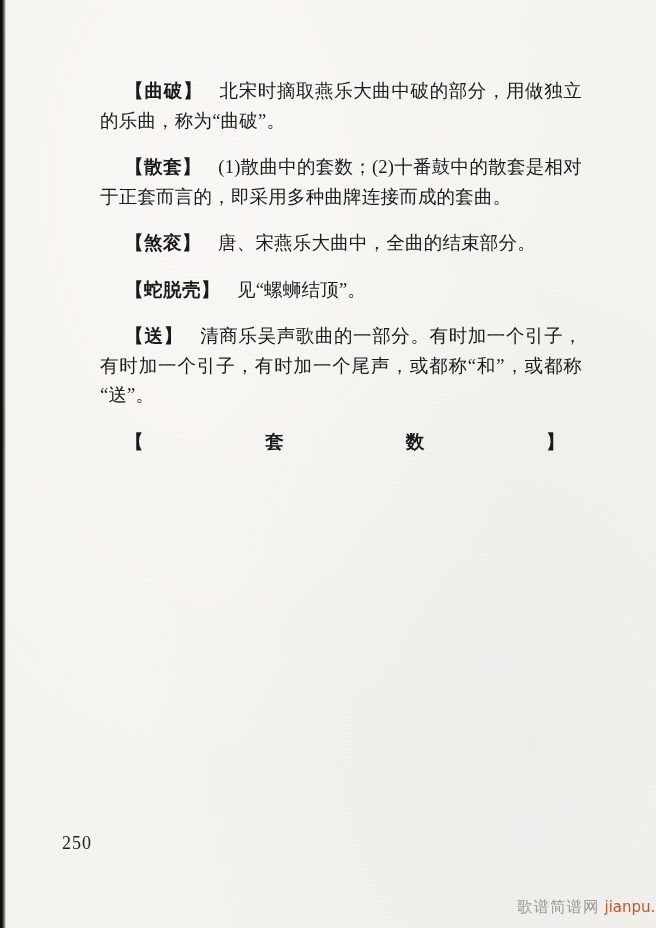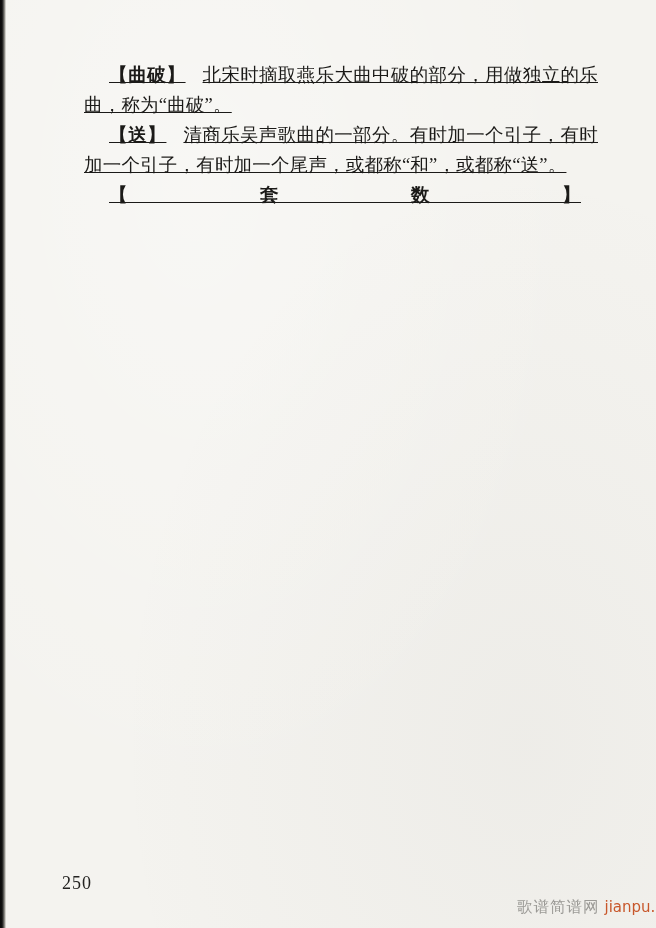--- a/index.html
+++ b/index.html
@@ -16,30 +16,30 @@
     position:absolute;left:0;top:0;bottom:0;width:6px;
     background:linear-gradient(to right,#0a0a0a 0,#111 2px,#3a3a38 3px,#a9a7a0 5px,rgba(0,0,0,0) 6px);
   }
   .text-column{
     position:absolute;left:84px;top:60px;width:514px;height:782px;
     overflow:hidden;
     font-size:18.5px;line-height:29.5px;
     text-align:justify;
     letter-spacing:.2px;
   }
-  .entry{margin:0;text-indent:25px;text-decoration:underline;}
+  .entry{margin:16px;text-indent:25px;}
   .entry:last-child{text-align-last:justify;}
   .term{
     font-family:"DejaVu Sans","Liberation Sans",sans-serif;
     font-weight:700;
     margin-right:17px;
     letter-spacing:.5px;
   }
   .page-number{
-    position:absolute;left:62px;top:873px;
+    position:absolute;left:62px;top:833px;
     font-size:18px;letter-spacing:1px;color:#232220;
   }
   .watermark{
     position:absolute;left:503px;top:897px;white-space:nowrap;
     font-size:15.5px;line-height:20px;
   }
   .watermark .site-name{color:#9b9a96;letter-spacing:1px;margin-left:14px;}
   .watermark .site-url{
     color:#c8572b;margin-left:5px;
     font-family:"DejaVu Sans","Liberation Sans",sans-serif;
@@ -49,24 +49,27 @@
 </head>
 <body>
 
 <div class="binding-edge"></div>
 
 <div class="text-column" id="entries">
   <p class="entry"><span class="term">【曲破】</span><span class="def">北宋时摘取燕乐大曲中破的部分，用做独立的乐曲，称为“曲破”。</span></p>
 
 
 
+  <p class="entry"><span class="term">【散套】</span><span class="def">(1)散曲中的套数；(2)十番鼓中的散套是相对于正套而言的，即采用多种曲牌连接而成的套曲。</span></p>
 
 
+  <p class="entry"><span class="term">【煞衮】</span><span class="def">唐、宋燕乐大曲中，全曲的结束部分。</span></p>
 
 
+  <p class="entry"><span class="term">【蛇脱壳】</span><span class="def">见“螺蛳结顶”。</span></p>
 
   <p class="entry"><span class="term">【送】</span><span class="def">清商乐吴声歌曲的一部分。有时加一个引子，有时加一个引子，有时加一个尾声，或都称“和”，或都称“送”。</span></p>
 
 
   <p class="entry"><span class="term">【套数】</span></p>
 </div>
 
 <div class="page-number">250</div>
 
 <div class="watermark"><span class="site-name">歌谱简谱网</span><span class="site-url">jianpu.cn</span></div>

